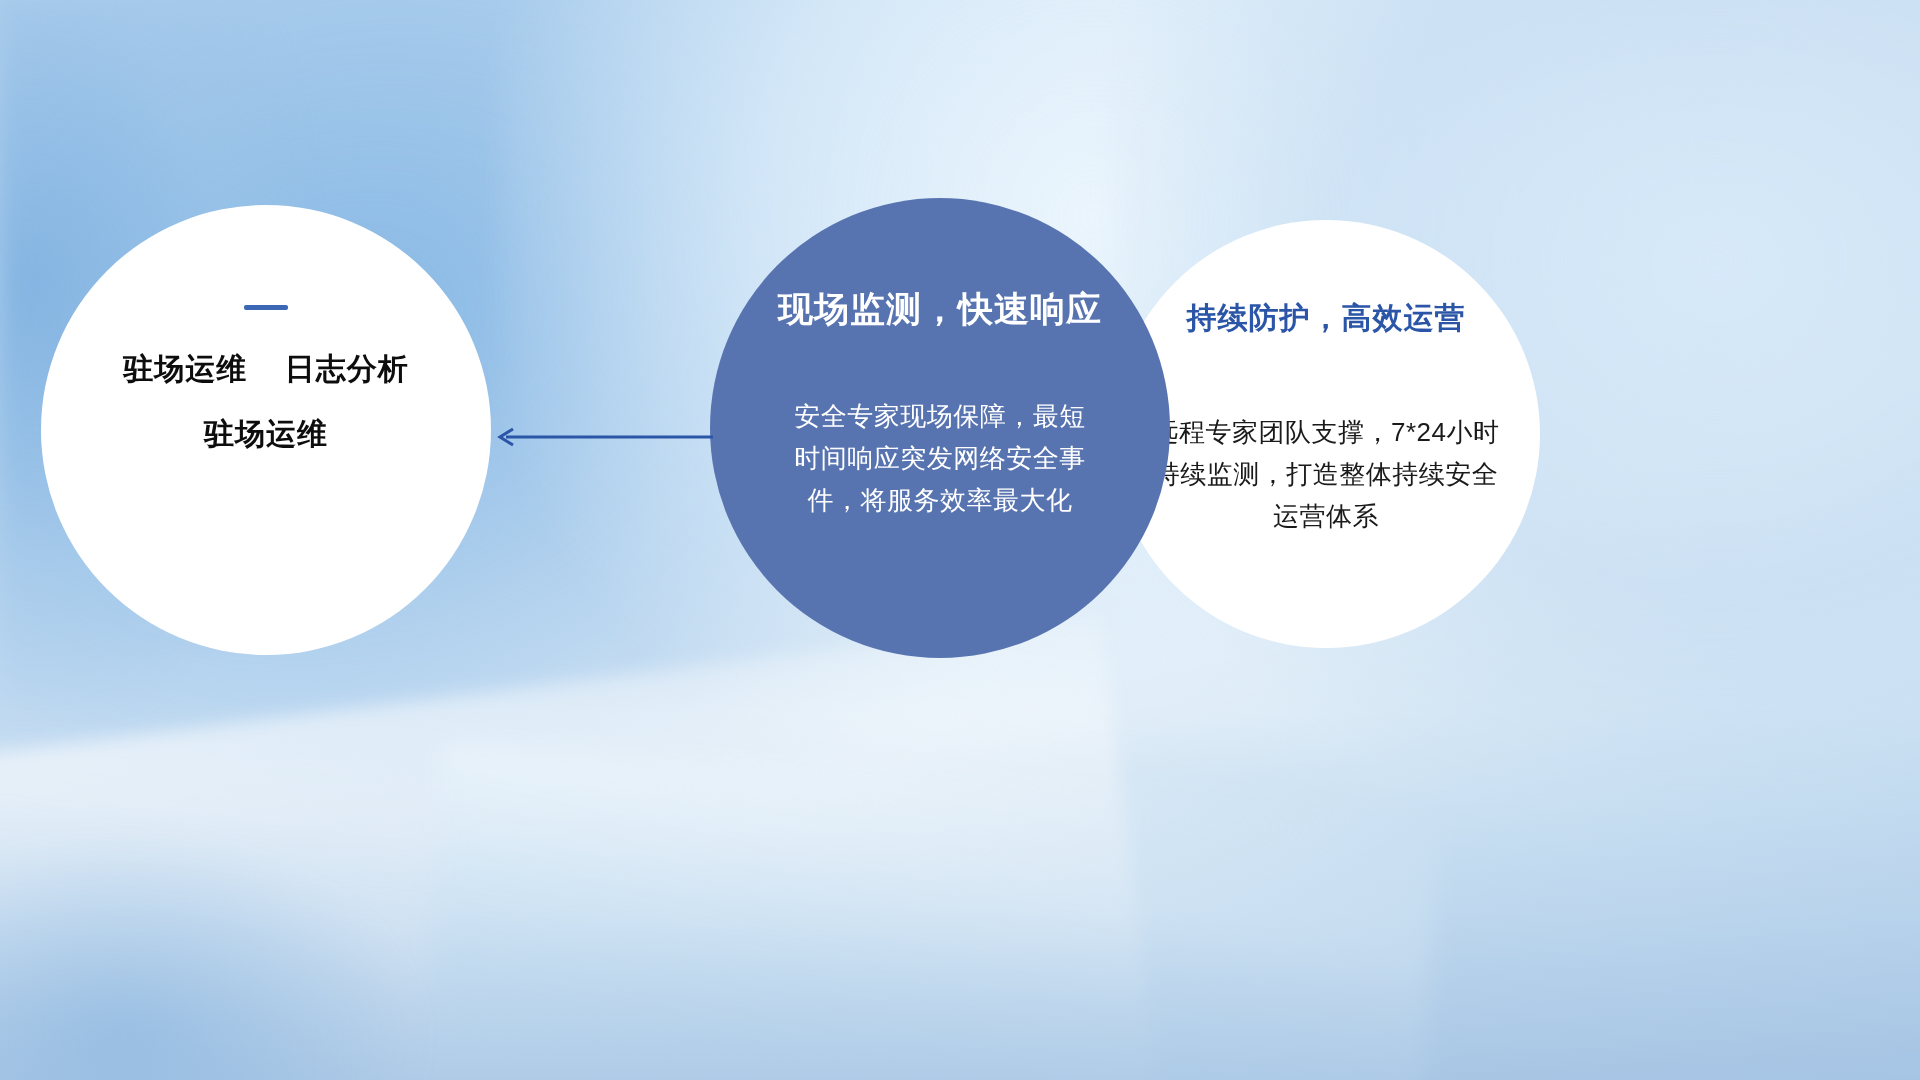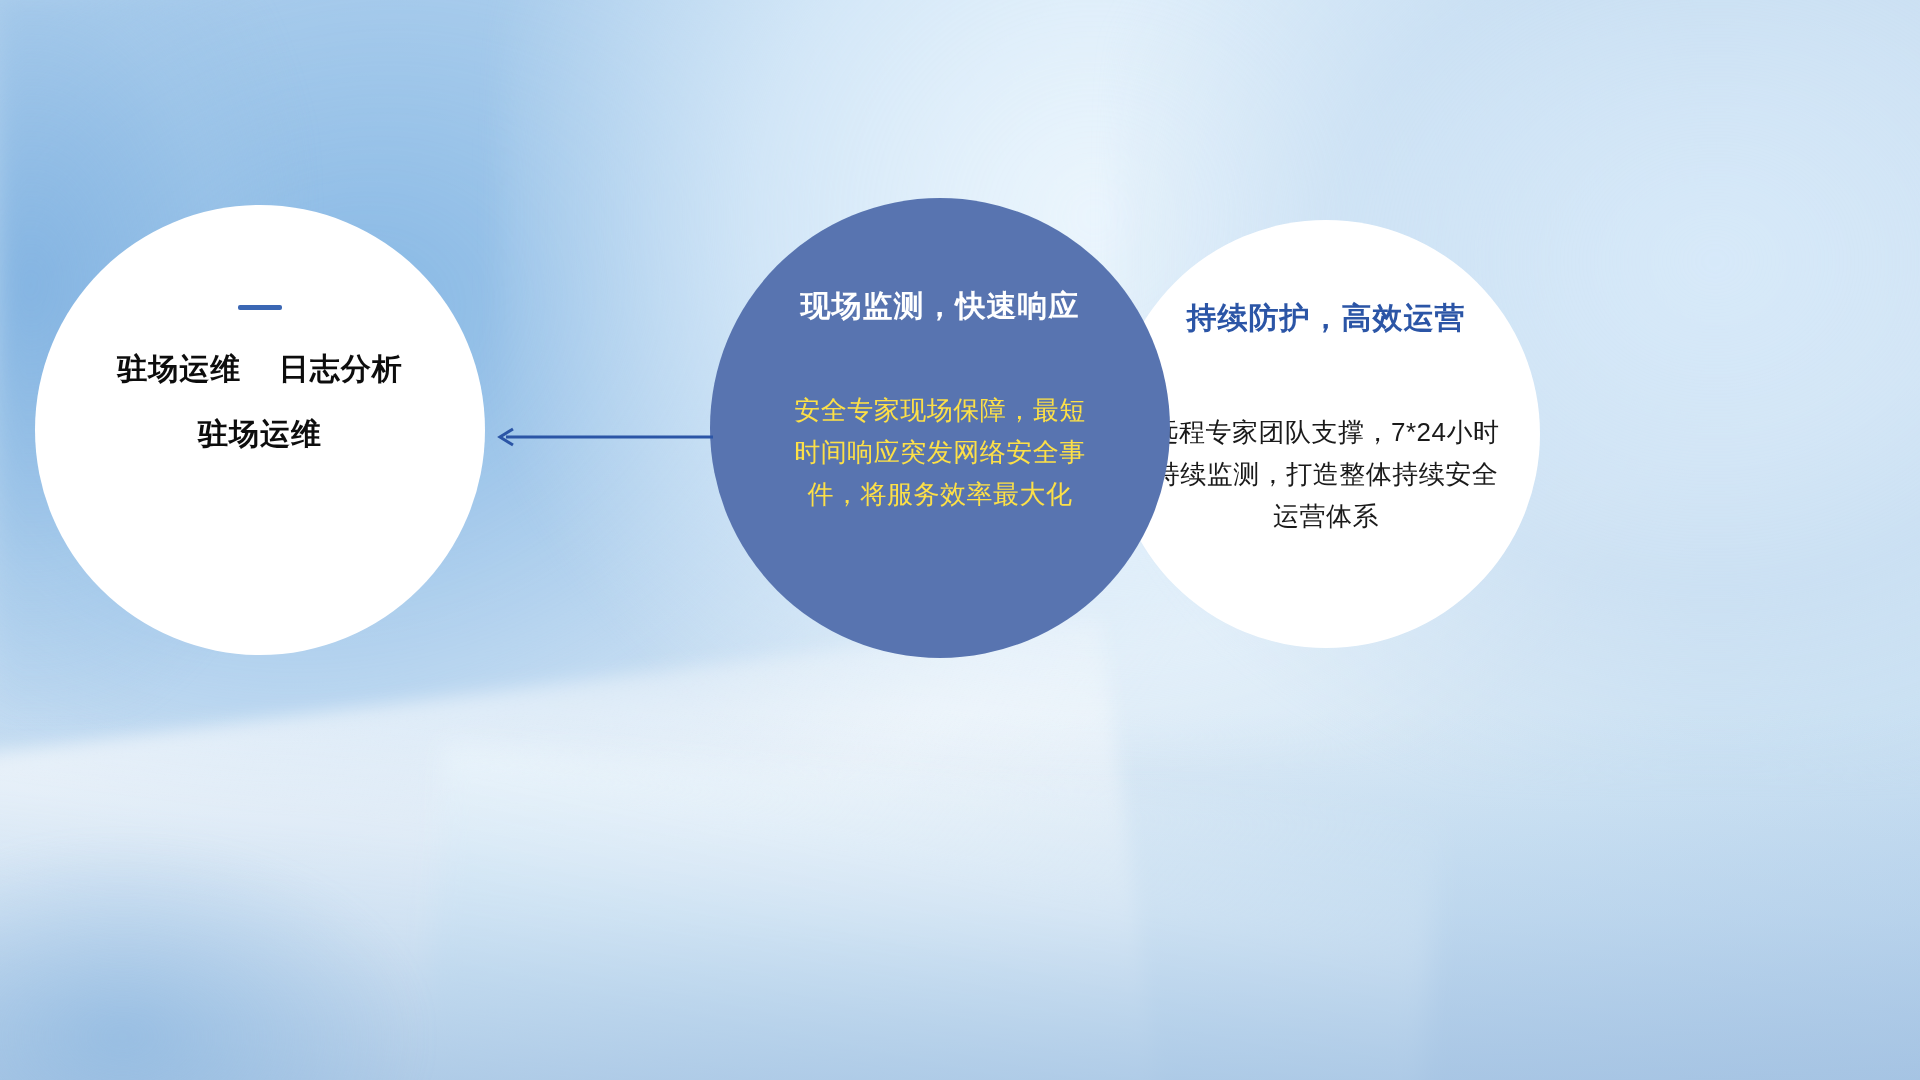--- a/index.html
+++ b/index.html
@@ -72,21 +72,21 @@
     position:absolute;
     border-radius:50%;
     display:flex;
     flex-direction:column;
     align-items:center;
     justify-content:flex-start;
   }
 
   
   #circle-left {
-    left:35px; top:205px;
+    left:41px; top:205px;
     width:450px; height:450px;
     background:#ffffff;
     padding-top:100px;
   }
   #circle-left .dash {
     width:44px; height:5px;
     background:#3b67b4;
     border-radius:2px;
     margin-bottom:44px;
   }
@@ -103,30 +103,30 @@
 
   
   #circle-center {
     left:710px; top:198px;
     width:460px; height:460px;
     background:#5874b0;
     z-index:3;
     padding-top:88px;
   }
   #circle-center .c-title {
-    font-size:30px;
+    font-size:35px;
     font-weight:bold;
     color:#ffffff;
     letter-spacing:1px;
     white-space:nowrap;
     margin-bottom:62px;
   }
   #circle-center .c-body {
     font-size:26px;
-    color:#fde047;
+    color:#ffffff;
     line-height:1.62;
     text-align:center;
     width:300px;
     letter-spacing:0.5px;
   }
 
   
   #circle-right {
     left:1112px; top:220px;
     width:428px; height:428px;

